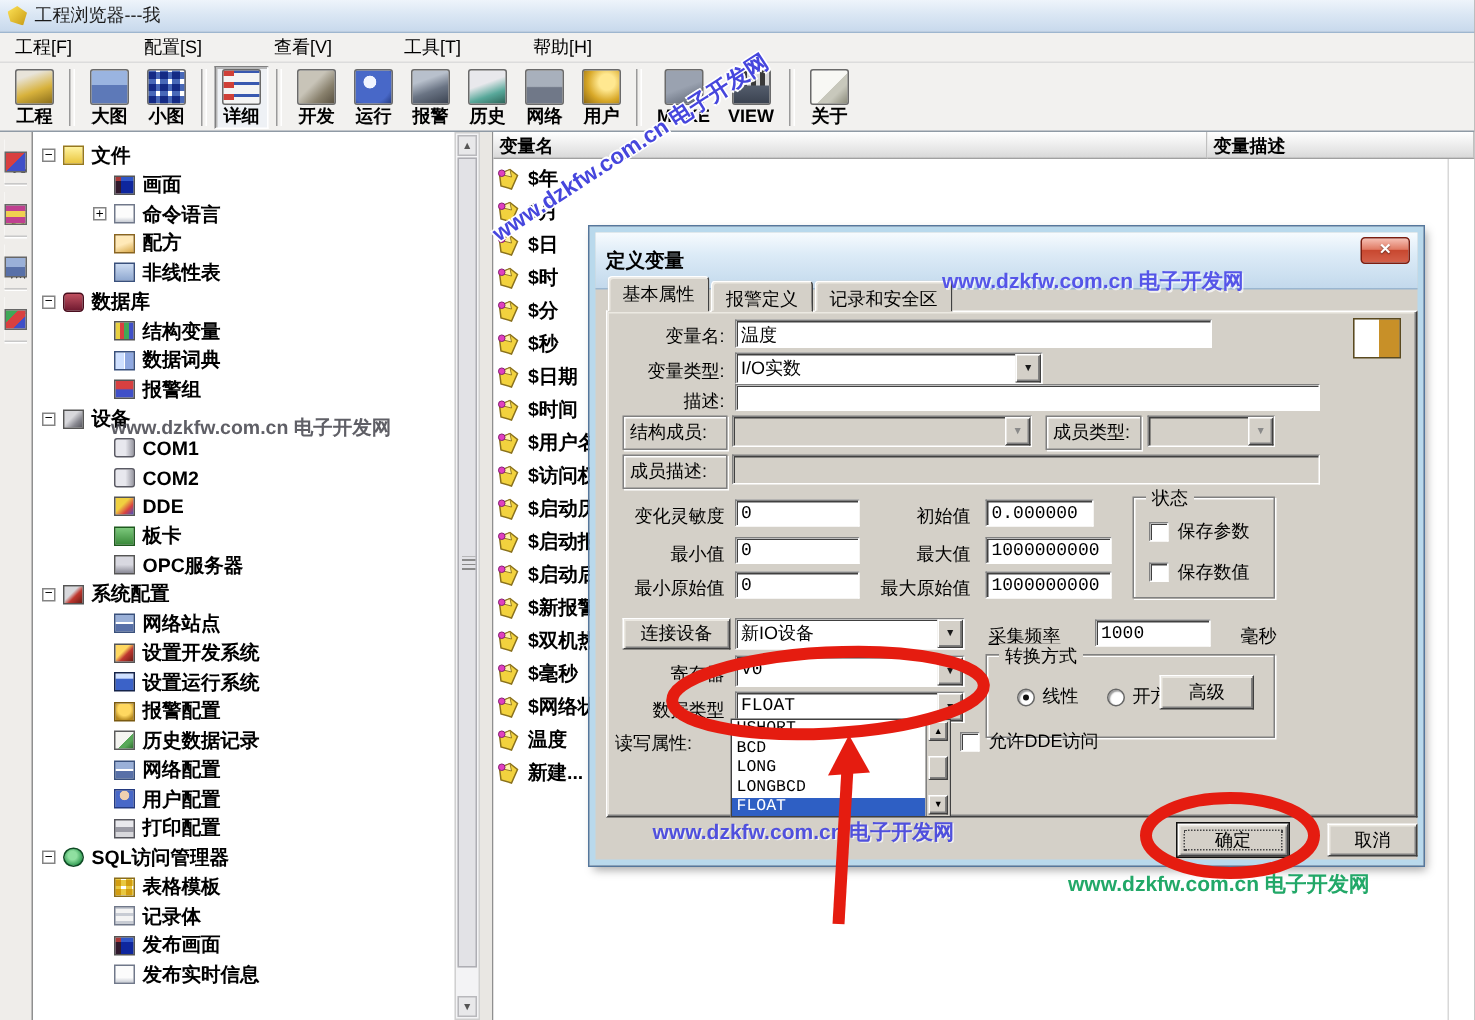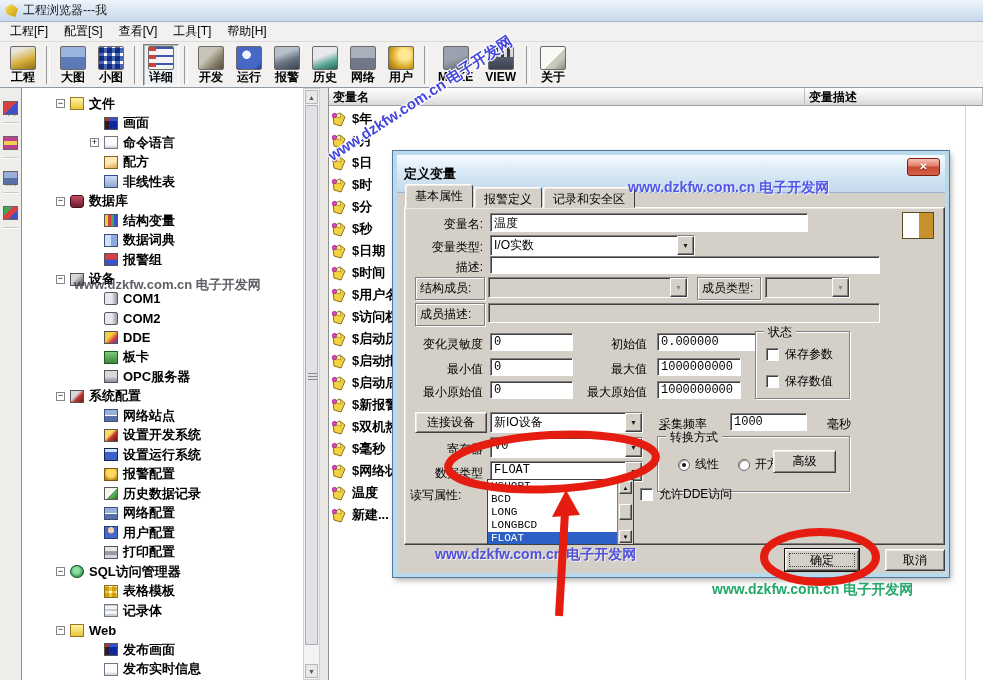--- a/index.html
+++ b/index.html
@@ -9,21 +9,21 @@
 
   
   .titlebar{position:absolute;left:0;top:0;width:983px;height:22px;
     background:linear-gradient(180deg,#eef4fb 0%,#dbe7f4 45%,#c8d9ec 100%);
     border-bottom:1px solid #9eb6cf;display:flex;align-items:center;padding:0 5px;}
   .title-ico{width:13px;height:13px;margin-right:5px;
     background:linear-gradient(135deg,#ffe358,#c79a12);clip-path:polygon(50% 0,100% 35%,80% 100%,15% 80%,0 30%);}
   .titlebar .t{font-weight:normal;font-size:12px;color:#1a1a1a;}
 
   .menubar{position:absolute;left:0;top:22px;width:983px;height:20px;background:#f2f1ef;
-    border-bottom:1px solid #dcdcdc;display:flex;align-items:center;padding-left:2px;}
+    border-bottom:1px solid #dcdcdc;display:flex;align-items:center;padding-left:2px;gap:32px;}
   .menu-item{padding:2px 8px;cursor:default;}
 
   .toolbar{position:absolute;left:0;top:42px;width:983px;height:46px;background:#f2f1ef;
     border-bottom:1px solid #8f9aa5;display:flex;align-items:center;padding-left:4px;}
   .tb-item{display:flex;flex-direction:column;align-items:center;justify-content:center;
     min-width:36px;height:42px;padding:1px 4px;margin:0 1px;border:1px solid transparent;}
   .tb-item .tbl{font-weight:bold;font-size:12px;line-height:13px;white-space:nowrap;}
   .tb-item.pressed{background:#eef1f5;border:1px solid #808080;border-right-color:#fff;border-bottom-color:#fff;
     box-shadow:inset 1px 1px 0 #b8b8b8;}
   .tb-item.sep{min-width:0;width:8px;padding:0;margin:0 2px;height:40px;}
@@ -50,21 +50,21 @@
     display:flex;flex-direction:column;align-items:center;padding-top:4px;}
   .ss-tab{display:flex;flex-direction:column;align-items:center;margin-bottom:4px;padding-bottom:4px;border-bottom:1px solid #c8c8c8;box-shadow:0 1px 0 #fff;}
   .ss-label{writing-mode:vertical-rl;font-size:11px;color:#222;letter-spacing:1px;margin:2px 0;}
   .ss-ico{width:15px;height:14px;border:1px solid #666;margin:3px 0;}
   .i-sys{background:linear-gradient(135deg,#d84040 50%,#4050c8 50%);}
   .i-var{background:repeating-linear-gradient(0deg,#c04090 0 4px,#f0d050 4px 8px);}
   .i-sta{background:linear-gradient(180deg,#9ab0d8 48%,#5870a8 52%);}
   .i-scr{background:linear-gradient(135deg,#40a858 33%,#d84040 33% 66%,#4050c8 66%);}
 
   
-  .tree{position:absolute;left:22px;top:0;width:281px;height:592px;background:#fff;overflow:hidden;padding-top:6px;margin-left:28px;}
+  .tree{position:absolute;left:22px;top:0;width:281px;height:592px;background:#fff;overflow:hidden;padding-top:6px;}
   .tree-row{height:19.5px;display:flex;align-items:center;white-space:nowrap;font-weight:bold;font-size:13px;}
   .tree-row.lvl0{padding-left:6px;}
   .tree-row.lvl1{padding-left:40px;}
   .exp{width:9px;height:9px;border:1px solid #848484;background:#fff;margin-right:5px;
     display:inline-flex;align-items:center;justify-content:center;font-size:9px;line-height:7px;flex:0 0 9px;font-weight:normal;}
   .exp.x-none{visibility:hidden;}
   .exp.x-minus::before{content:"−";margin-top:-1px;}
   .exp.x-plus::before{content:"+";margin-top:-1px;}
   .ticon{width:14px;height:13px;border:1px solid #555;margin-right:5px;flex:0 0 14px;}
   .i-folder{background:linear-gradient(180deg,#fff3a0,#e9c53d);border-color:#96781e;}
@@ -481,25 +481,20 @@
           <span class="ticon i-table"></span>
           <span>表格模板</span>
         </div>
 
         <div class="tree-row lvl1">
           <span class="exp x-none"></span>
           <span class="ticon i-record"></span>
           <span>记录体</span>
         </div>
 
-        <div class="tree-row lvl0">
-          <span class="exp x-minus"></span>
-          <span class="ticon i-folder"></span>
-          <span>Web</span>
-        </div>
 
         <div class="tree-row lvl1">
           <span class="exp x-none"></span>
           <span class="ticon i-pub"></span>
           <span>发布画面</span>
         </div>
 
         <div class="tree-row lvl1">
           <span class="exp x-none"></span>
           <span class="ticon i-pubrt"></span>
@@ -741,21 +736,21 @@
       <span class="cval"></span>
       <span class="carrow"></span>
     </div>
 
     <div class="lblbox" style="left:18px;top:148px;width:70px;">成员描述:</div>
     <div class="sunken" style="position:absolute;left:91px;top:148px;width:392px;height:20px;background:#d4d0c8;"></div>
 
     <div class="lbl r" style="left:6px;top:181px;width:80px;">变化灵敏度</div>
     <div class="sunken mono" style="position:absolute;left:93px;top:178px;width:83px;height:18px;">0</div>
     <div class="lbl r" style="left:193px;top:181px;width:57px;">初始值</div>
-    <div class="sunken mono" style="position:absolute;left:260px;top:178px;width:100px;height:18px;">0.000000</div>
+    <div class="sunken mono" style="position:absolute;left:260px;top:178px;width:72px;height:18px;">0.000000</div>
 
     <div class="lbl r" style="left:6px;top:206px;width:80px;">最小值</div>
     <div class="sunken mono" style="position:absolute;left:93px;top:203px;width:83px;height:18px;">0</div>
     <div class="lbl r" style="left:193px;top:206px;width:57px;">最大值</div>
     <div class="sunken mono" style="position:absolute;left:260px;top:203px;width:84px;height:18px;">1000000000</div>
 
     <div class="lbl r" style="left:6px;top:229px;width:80px;">最小原始值</div>
     <div class="sunken mono" style="position:absolute;left:93px;top:226px;width:83px;height:18px;">0</div>
     <div class="lbl r" style="left:178px;top:229px;width:72px;">最大原始值</div>
     <div class="sunken mono" style="position:absolute;left:260px;top:226px;width:84px;height:18px;">1000000000</div>

